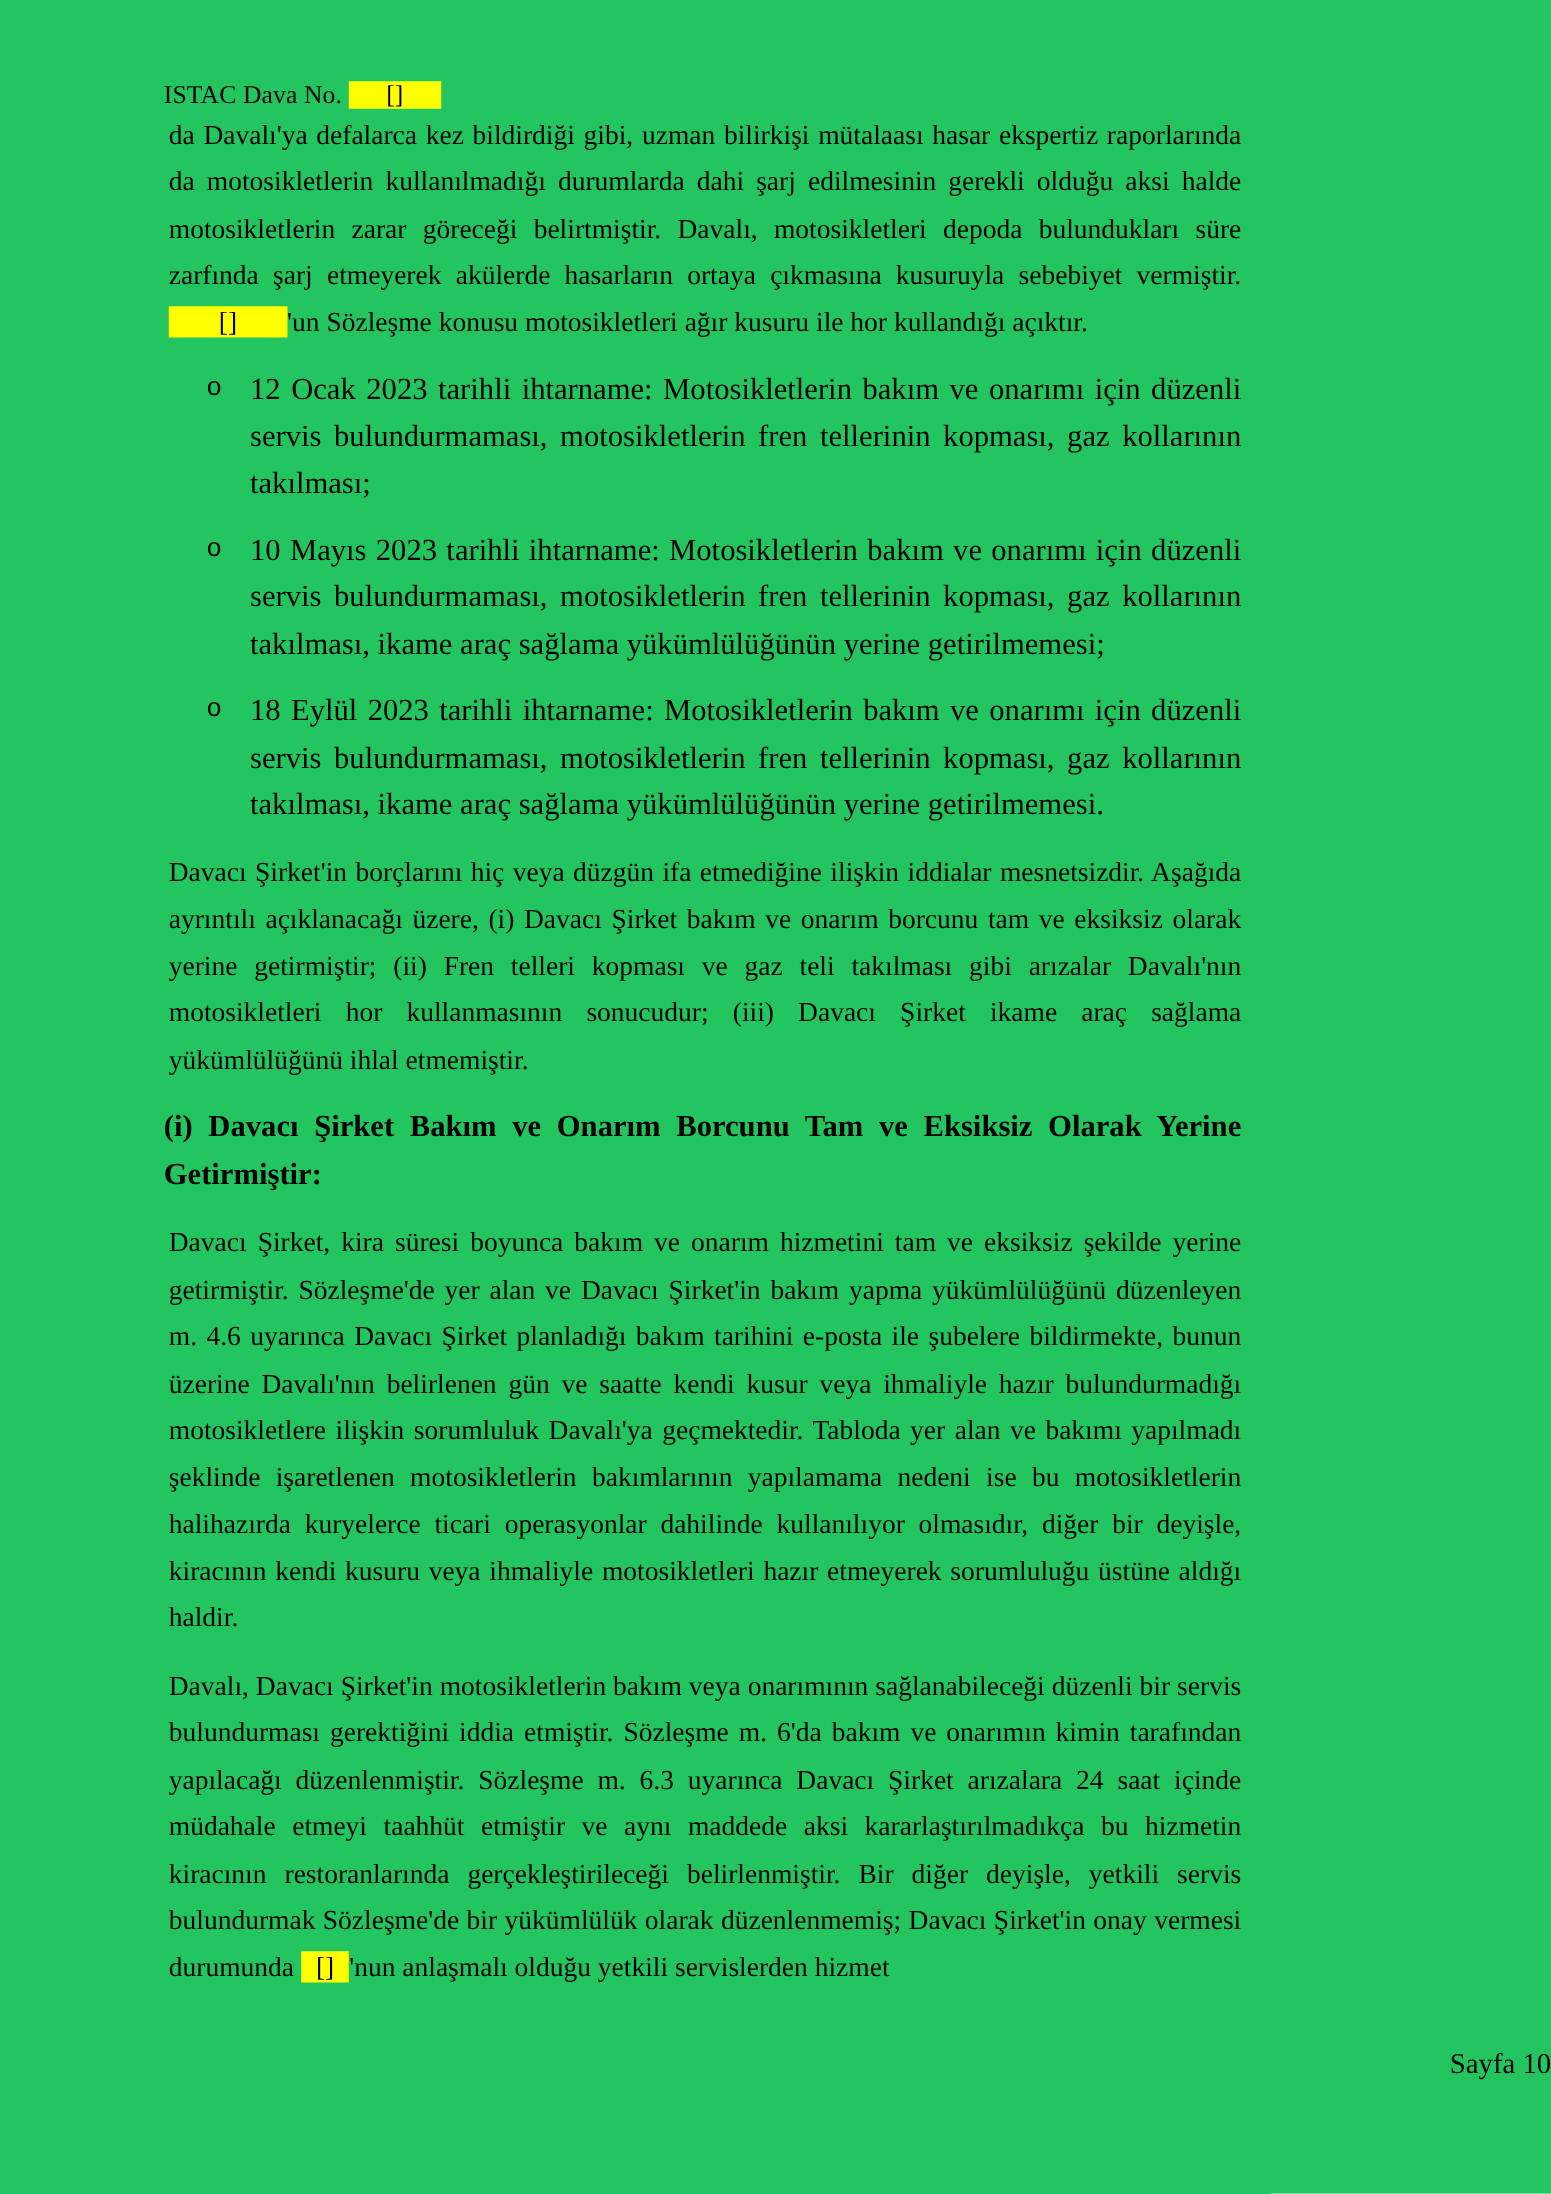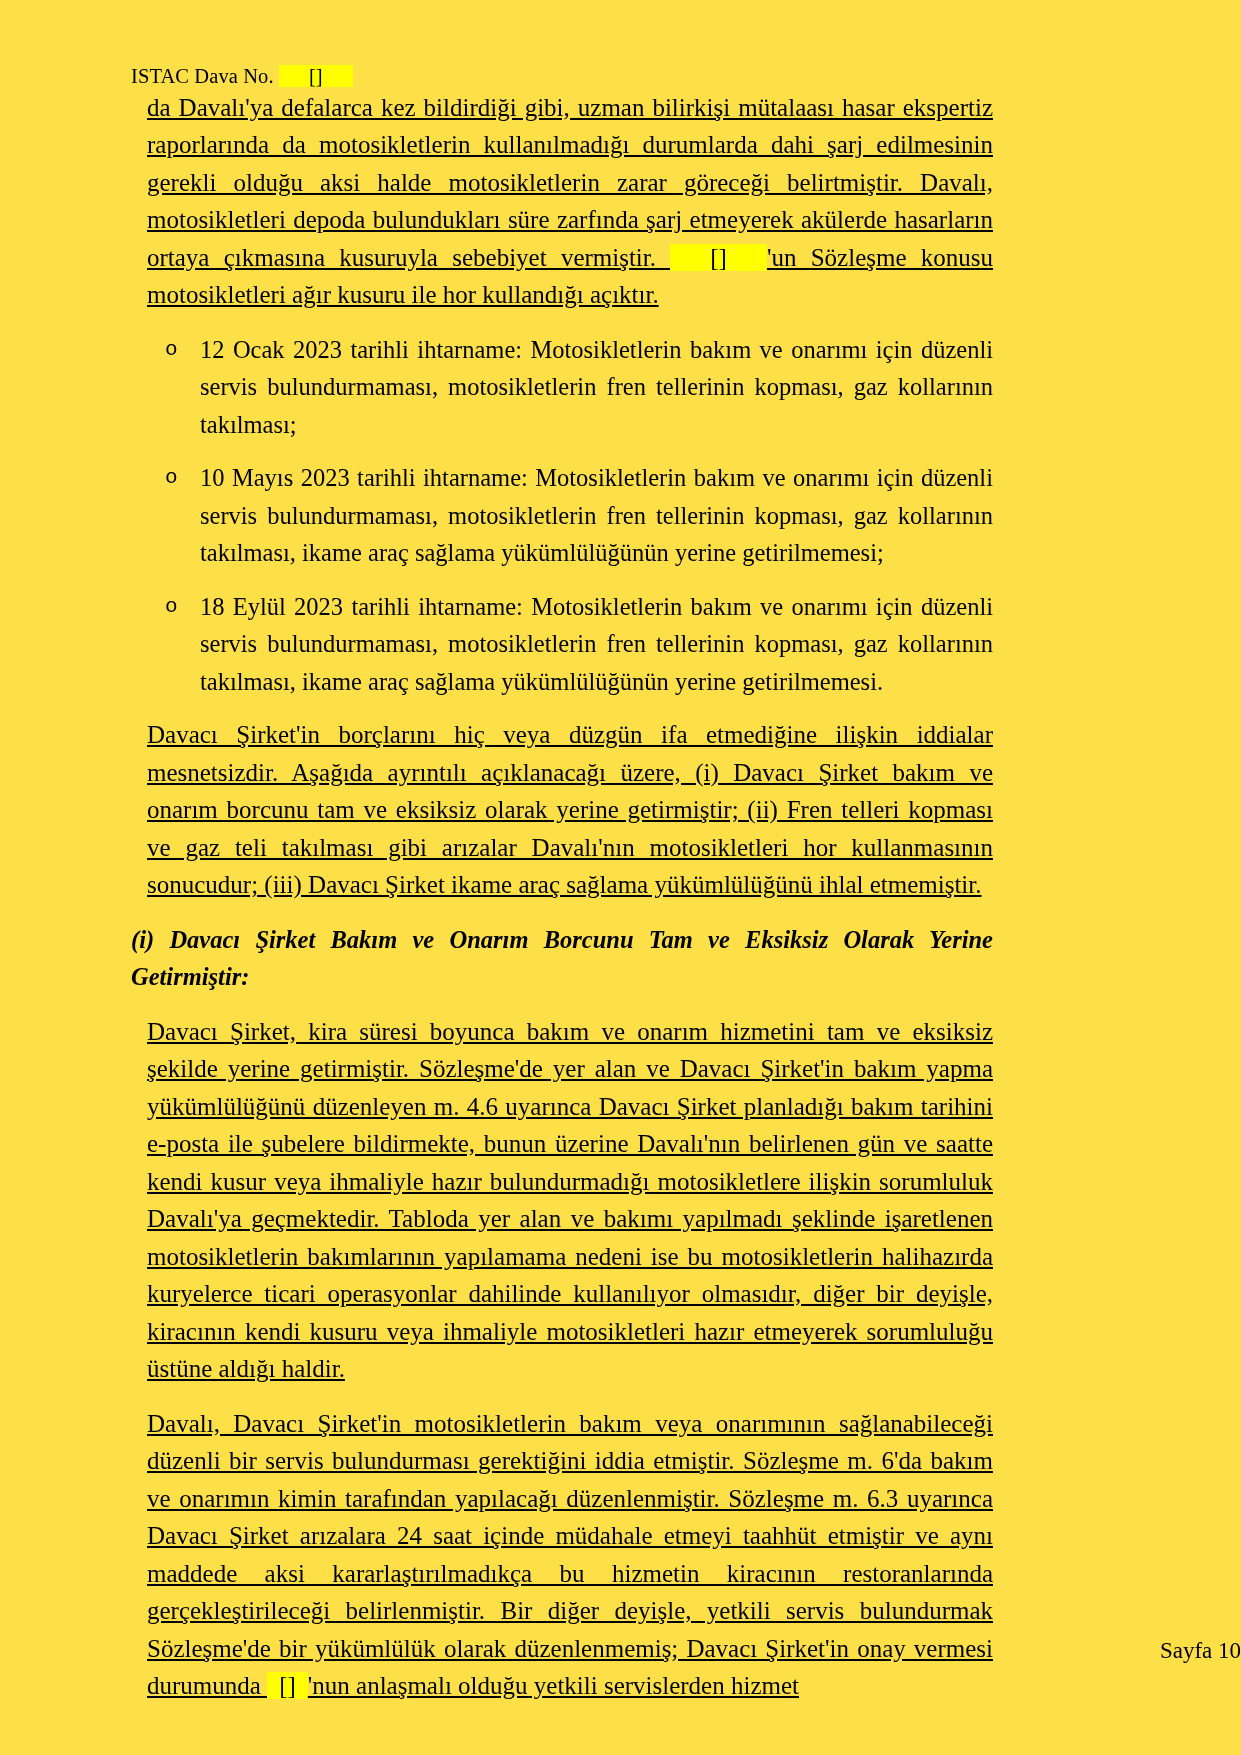--- a/index.html
+++ b/index.html
@@ -9,21 +9,21 @@
   }
   body {
     font-family: "Liberation Serif", "DejaVu Serif", serif;
     color: #000000;
   }
   .page {
     position: relative;
     width: 1241px;
     height: 1755px;
     margin: 0 auto;
-    background: #fde047;
+    background: #22c55e;
     box-sizing: border-box;
     overflow: hidden;
   }
   .content {
     position: absolute;
     left: 131px;
     top: 0;
     width: 862px;
   }
   .doc-header {
@@ -35,37 +35,35 @@
   }
   .hl {
     background: #ffff00;
     color: #000;
   }
   .hl-wide  { padding: 0 30px; }
   .hl-mid   { padding: 0 40px; }
   .hl-small { padding: 0 12px; }
 
   p.body-par {
-    font-size: 25px;
+    font-size: 22px;
     line-height: 37.5px;
     text-align: justify;
     text-justify: inter-word;
-    margin: 0 0 17px 16px;
+    margin: 0 0 17px 4px;
     hyphens: none;
-    text-decoration: underline;
   }
   p.body-par:last-child { margin-bottom: 0; }
 
   .par-gap-top { margin-top: 20px; }
 
   h3.sub-head {
     font-size: 24.5px;
     line-height: 37.5px;
     font-weight: bold;
-    font-style: italic;
     text-align: justify;
     margin: 0 0 17px 0;
   }
 
   ul.bullets {
     list-style: none;
     margin: 16px 0 16px 0;
     padding: 0;
   }
   ul.bullets li {

